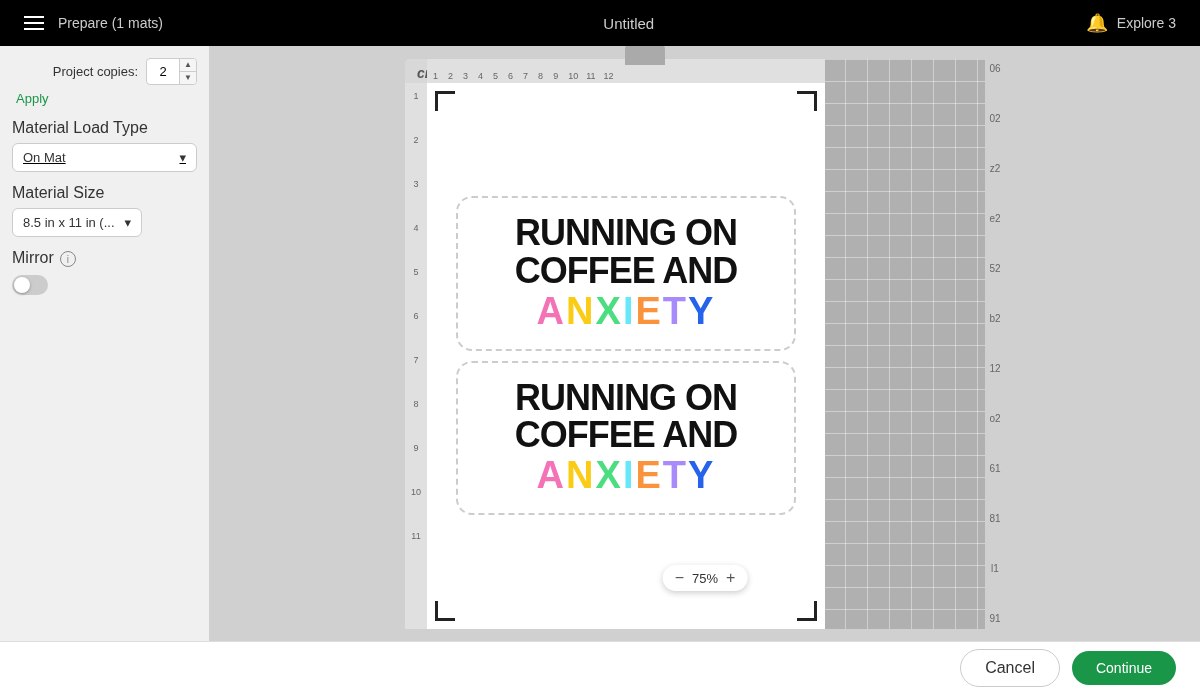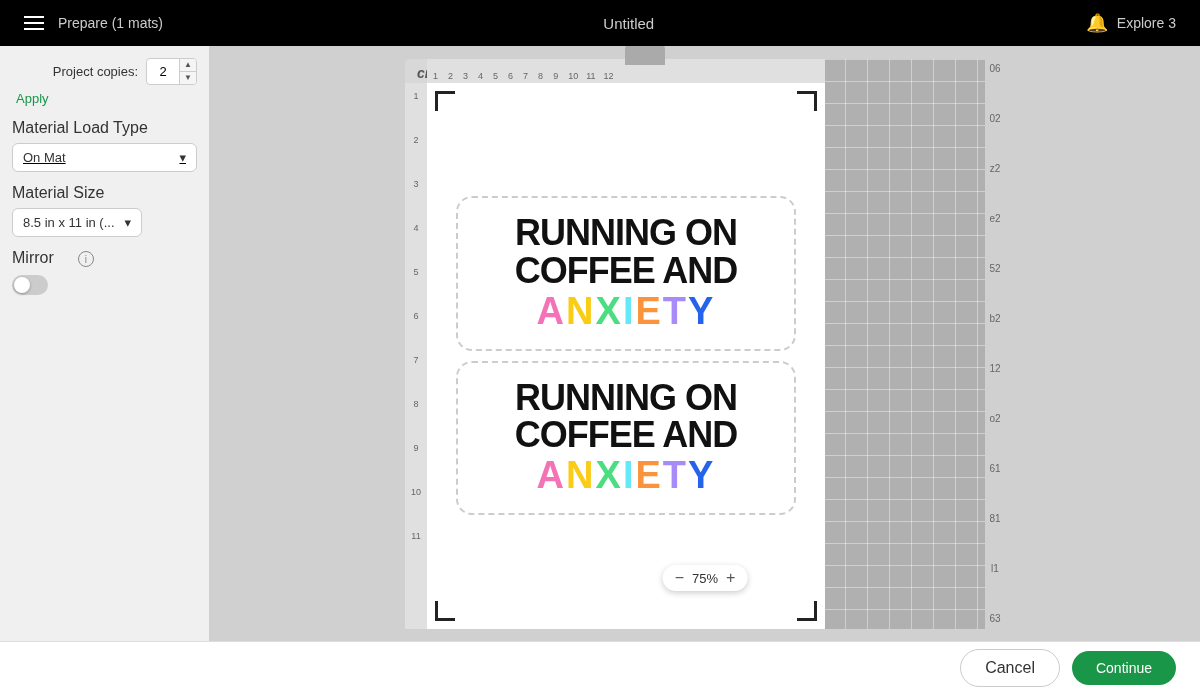--- a/index.html
+++ b/index.html
@@ -63,21 +63,21 @@
       align-items: center;
       justify-content: space-between;
       cursor: pointer;
       width: 100%;
     }
 
     .material-size-section { display: flex; flex-direction: column; gap: 4px; }
     .size-dropdown { width: 130px; }
 
     .mirror-section { display: flex; flex-direction: column; gap: 6px; }
-    .mirror-row { display: flex; align-items: center; gap: 24px; }
+    .mirror-row { display: flex; align-items: center; gap: 6px; }
     .info-icon { width: 16px; height: 16px; border-radius: 50%; border: 1px solid #888; display: inline-flex; align-items: center; justify-content: center; font-size: 10px; color: #888; cursor: pointer; }
     .toggle { width: 36px; height: 20px; border-radius: 10px; background: #ccc; position: relative; cursor: pointer; border: none; outline: none; }
     .toggle-knob { width: 16px; height: 16px; border-radius: 50%; background: white; position: absolute; top: 2px; left: 2px; transition: left 0.2s; box-shadow: 0 1px 3px rgba(0,0,0,0.3); }
 
     
     .canvas-area {
       flex: 1;
       background: #d0d0d0;
       position: relative;
       overflow: hidden;
@@ -374,21 +374,21 @@
         <span>02</span>
         <span>z2</span>
         <span>e2</span>
         <span>52</span>
         <span>b2</span>
         <span>12</span>
         <span>o2</span>
         <span>61</span>
         <span>81</span>
         <span>l1</span>
-        <span>63</span>
+        <span>91</span>
       </div>
 
     </div>
 
     <div class="zoom-control">
       <button class="zoom-btn">−</button>
       <span>75%</span>
       <button class="zoom-btn">+</button>
     </div>
 

